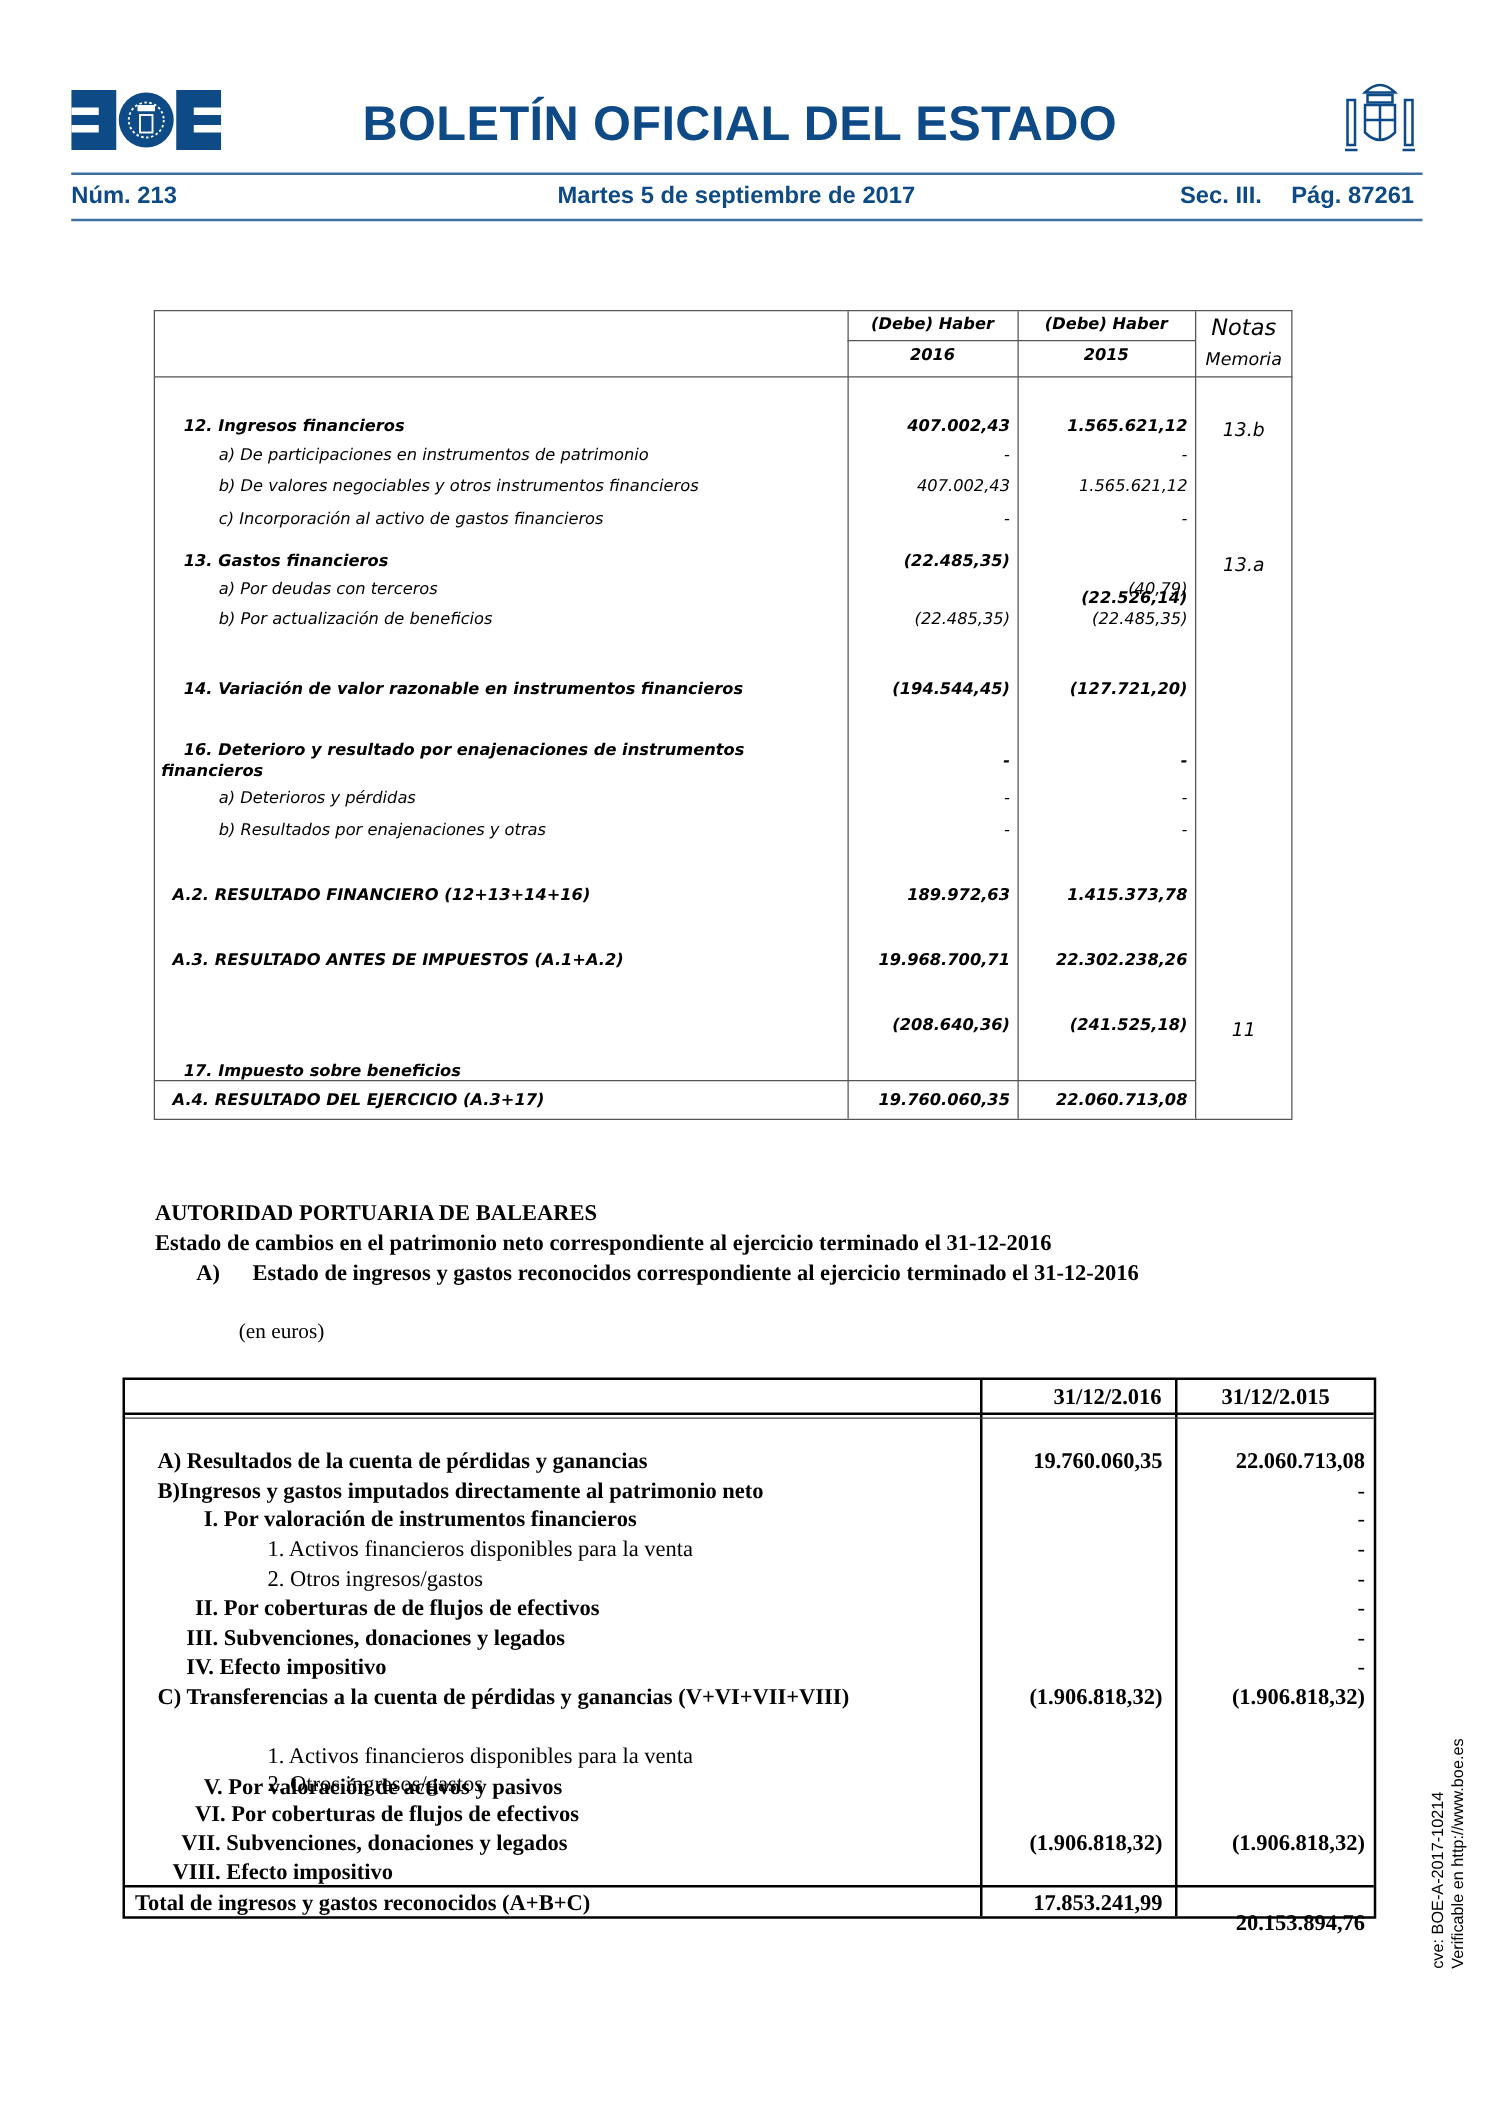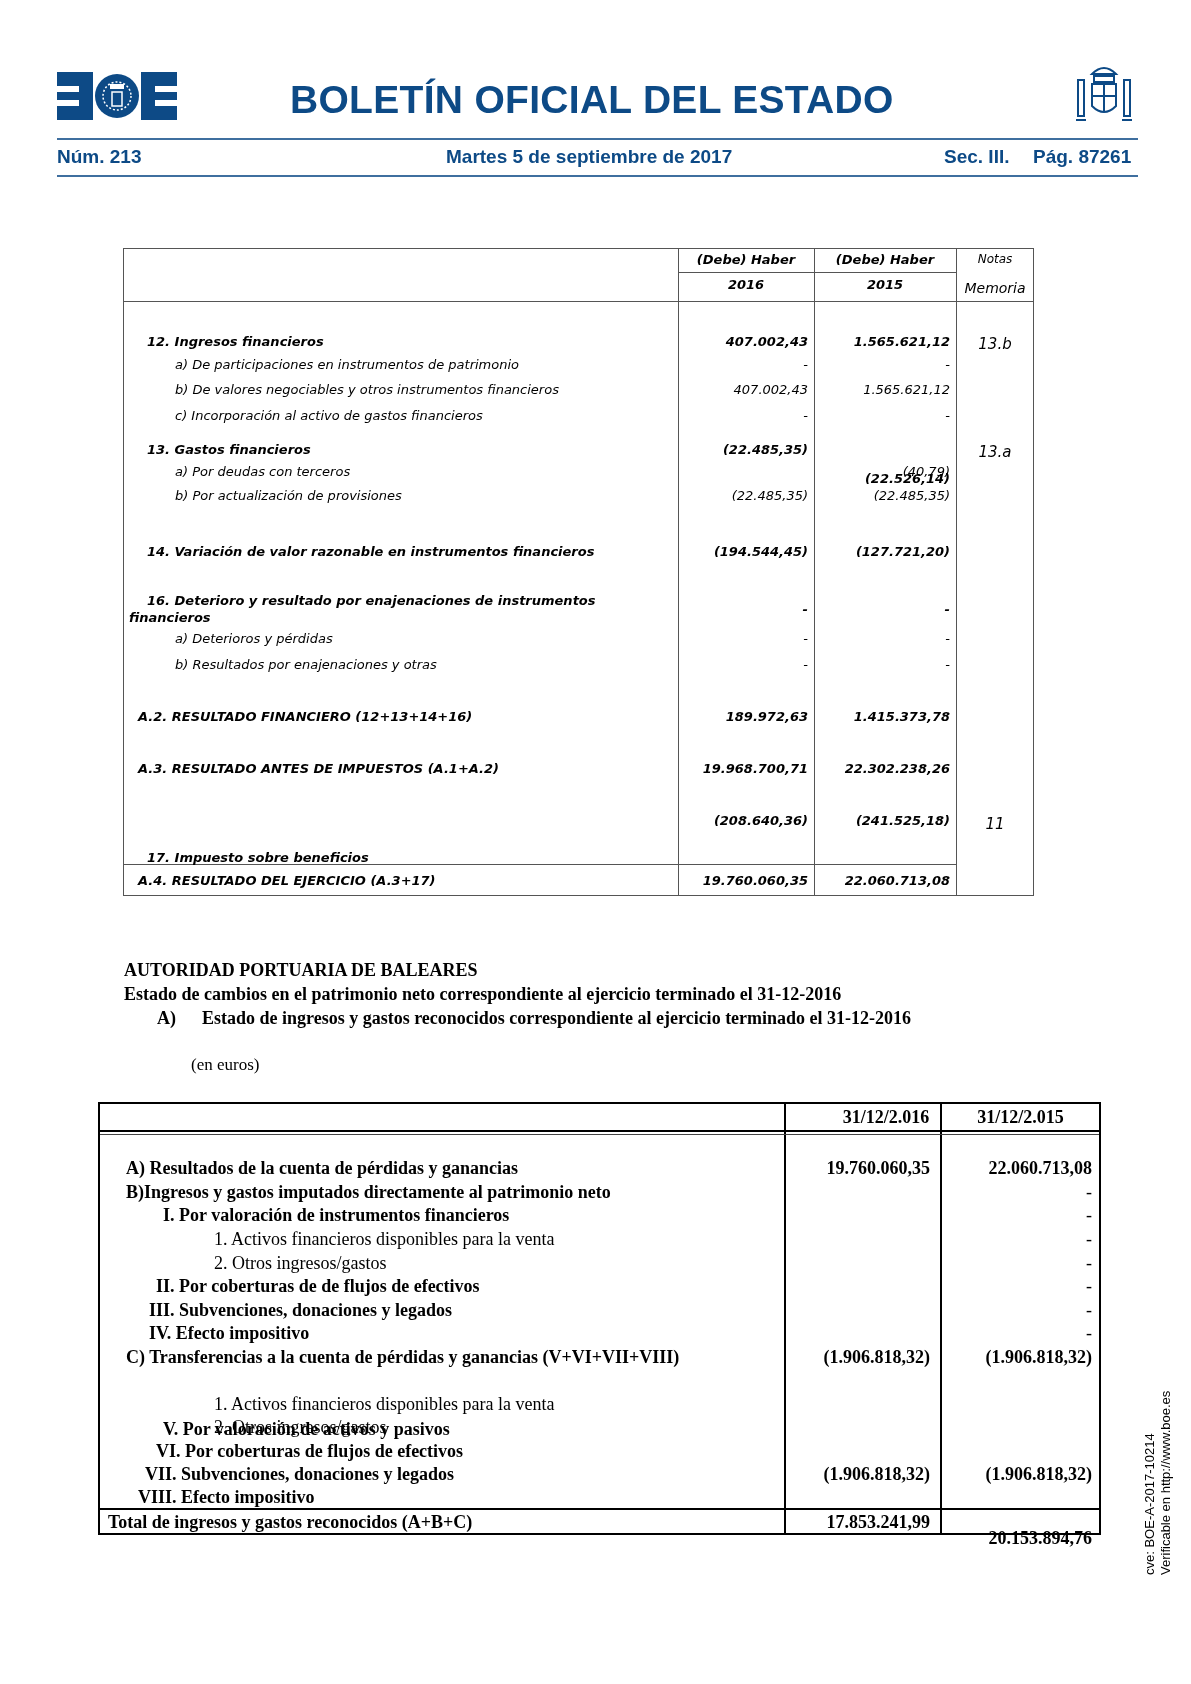--- a/index.html
+++ b/index.html
@@ -75,21 +75,21 @@
   <div class="vline" style="left:832px;"></div>
   <div class="hline" style="left:554px; width:278px; top:23px;"></div>
   <div class="hline" style="left:0; width:832px; top:52px;"></div>
   <div class="hline" style="left:832px; width:78px; top:52px;"></div>
   <div class="hline" style="left:0; width:832px; top:615px;"></div>
 
   <div class="cell b c" style="left:554px; width:136px; top:3px;">(Debe) Haber</div>
   <div class="cell b c" style="left:554px; width:136px; top:28px;">2016</div>
   <div class="cell b c" style="left:690px; width:142px; top:3px;">(Debe) Haber</div>
   <div class="cell b c" style="left:690px; width:142px; top:28px;">2015</div>
-  <div class="cell c" style="left:832px; width:78px; top:3px; font-size:12px;">Notas</div>
+  <div class="cell c" style="left:832px; width:78px; top:3px; font-size:18px;">Notas</div>
   <div class="cell c" style="left:832px; width:78px; top:31px; font-size:14px;">Memoria</div>
 
   <div>
     <div class="cell b" style="left:23px; top:85px;">12. Ingresos financieros</div>
     <div class="cell b r" style="left:554px; width:130px; top:85px;">407.002,43</div>
     <div class="cell b r" style="left:690px; width:136px; top:85px;">1.565.621,12</div>
     <div class="cell c" style="left:832px; width:78px; top:86px; font-size:15px;">13.b</div>
   </div>
   <div>
     <div class="cell" style="left:51px; top:108px;">a) De participaciones en instrumentos de patrimonio</div>
@@ -111,21 +111,21 @@
     <div class="cell b r" style="left:554px; width:130px; top:193px;">(22.485,35)</div>
     <div class="cell b r" style="left:690px; width:136px; top:193px;margin-top:29px;">(22.526,14)</div>
     <div class="cell c" style="left:832px; width:78px; top:194px; font-size:15px;">13.a</div>
   </div>
   <div>
     <div class="cell" style="left:51px; top:215px;">a) Por deudas con terceros</div>
     <div class="cell r" style="left:554px; width:130px; top:215px;"></div>
     <div class="cell r" style="left:690px; width:136px; top:215px;">(40,79)</div>
   </div>
   <div>
-    <div class="cell" style="left:51px; top:239px;">b) Por actualización de provisiones</div>
+    <div class="cell" style="left:51px; top:239px;">b) Por actualización de beneficios</div>
     <div class="cell r" style="left:554px; width:130px; top:239px;">(22.485,35)</div>
     <div class="cell r" style="left:690px; width:136px; top:239px;">(22.485,35)</div>
   </div>
   <div>
     <div class="cell b" style="left:23px; top:295px;">14. Variación de valor razonable en instrumentos financieros</div>
     <div class="cell b r" style="left:554px; width:130px; top:295px;">(194.544,45)</div>
     <div class="cell b r" style="left:690px; width:136px; top:295px;">(127.721,20)</div>
   </div>
   <div>
     <div class="cell b" style="left:23px; top:344px;">16. Deterioro y resultado por enajenaciones de instrumentos</div>

